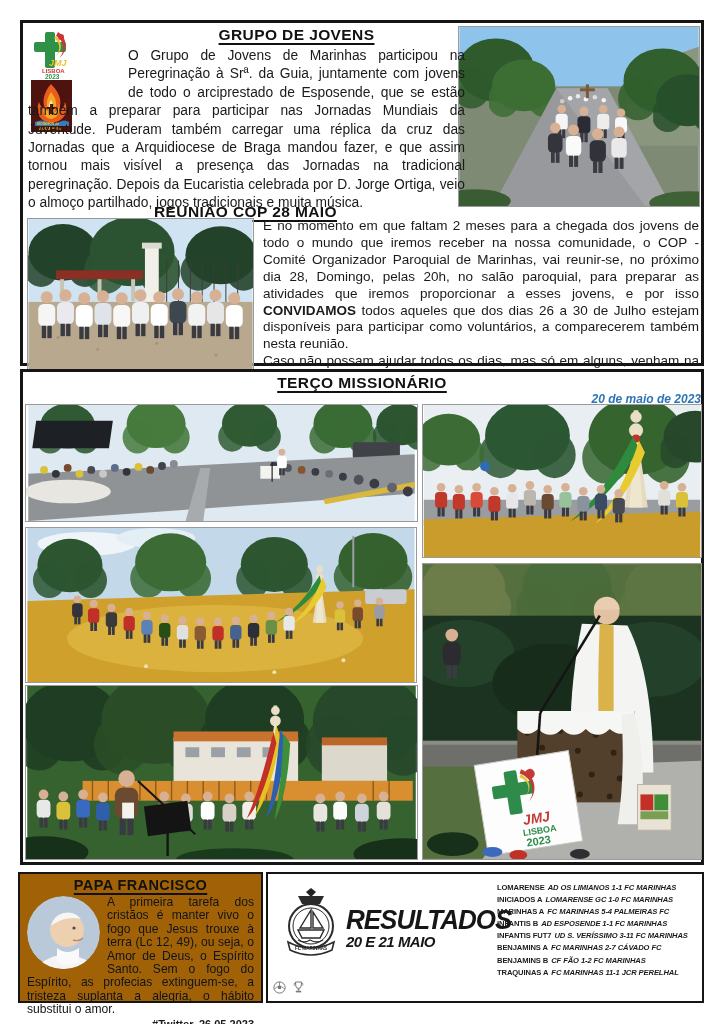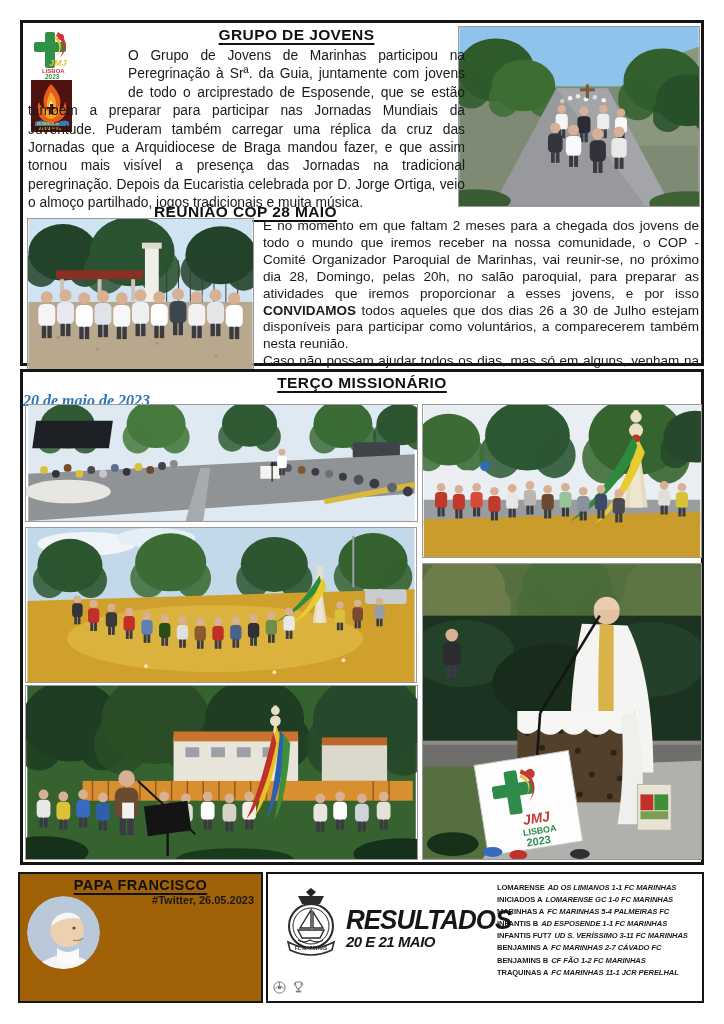--- a/index.html
+++ b/index.html
@@ -17,21 +17,21 @@
   #logo-wrap{float:left;width:92px;height:56px;margin:2px 8px 2px 0;}
   #logo-wrap svg{display:inline-block;vertical-align:top;}
   #grupo-par{font-size:13.8px;line-height:18.4px;margin:3px 0 0 0;}
   #grupo-photo{position:absolute;right:1px;top:3px;}
   #reuniao-title{width:445px;margin-top:7px;}
   #reuniao-row{display:flex;margin-top:4px;}
   #reuniao-par{flex:1;margin-left:9px;font-size:13.5px;line-height:16.9px;}
   #reuniao-par p{margin:0;}
   .b{font-weight:bold;}
   
-  #terco-date{text-align:left;font-size:16px;font-weight:bold;font-style:italic;margin-top:0px;font-family:Liberation Serif, serif;}
+  #terco-date{text-align:right;font-size:12px;font-weight:bold;font-style:italic;margin-top:0px;}
   .abs{position:absolute;}
   
   #pope-box{padding:2px 7px;}
   #pope-title{font-size:14.5px;margin-top:1px;}
   #pope-photo{float:left;width:73px;height:73px;border-radius:50%;overflow:hidden;margin:3px 7px 1px 0;}
   #pope-quote{font-size:12.1px;line-height:13.4px;margin:3px 0 0 0;color:#101418;}
   #pope-sig{text-align:right;font-weight:bold;font-size:11px;margin-top:1px;}
   
   #crest{position:absolute;left:12px;top:14px;}
   #res-head{position:absolute;left:78px;top:32px;width:150px;font-style:italic;font-weight:bold;color:#161616;}
@@ -423,20 +423,21 @@
       <svg width="73" height="73" viewBox="0 0 73 73">
         <circle cx="36.5" cy="36.5" r="36.5" fill="#b9c9d9"></circle>
         <path d="M10 70 Q36 48 66 68 L66 73 L10 73 Z" fill="#f4f4f4"></path>
         <circle cx="40" cy="34" r="17" fill="#ecd0b0"></circle>
         <path d="M24 30 a17 17 0 0 1 30 -7 q-16 -4 -30 7" fill="#f6f6f6"></path>
         <path d="M46 44 q6 2 10 -2" stroke="#b98d62" stroke-width="1.4" fill="none"></path>
         <circle cx="47" cy="32" r="1.6" fill="#5a4a3a"></circle>
         <path d="M30 52 Q40 60 52 52 L52 66 Q40 72 30 66 Z" fill="#fafafa"></path>
       </svg>
     </div>
+    <p id="pope-quote" class="just">A primeira tarefa dos cristãos é manter vivo o fogo que Jesus trouxe à terra (Lc 12, 49), ou seja, o Amor de Deus, o Espírito Santo. Sem o fogo do Espírito, as profecias extinguem-se, a tristeza suplanta a alegria, o hábito substitui o amor.</p>
     <div id="pope-sig">#Twitter, 26.05.2023</div>
   </div>
 
   <div class="box box-thin" style="left:266px;top:872px;width:438px;height:131px;">
     <svg id="crest" width="62" height="72" viewBox="0 0 62 72">
       <polygon points="26,4 31,0 36,4 31,9" fill="#222"></polygon>
       <polygon points="18,8 44,8 40,16 22,16" fill="#2b2b2b"></polygon>
       <circle cx="31" cy="38" r="22" fill="#fff" stroke="#2b2b2b" stroke-width="2"></circle>
       <circle cx="31" cy="38" r="18" fill="none" stroke="#2b2b2b" stroke-width="1"></circle>
       <polygon points="31,22 31,40 20,40" fill="#fff" stroke="#2b2b2b" stroke-width="1.4"></polygon>

